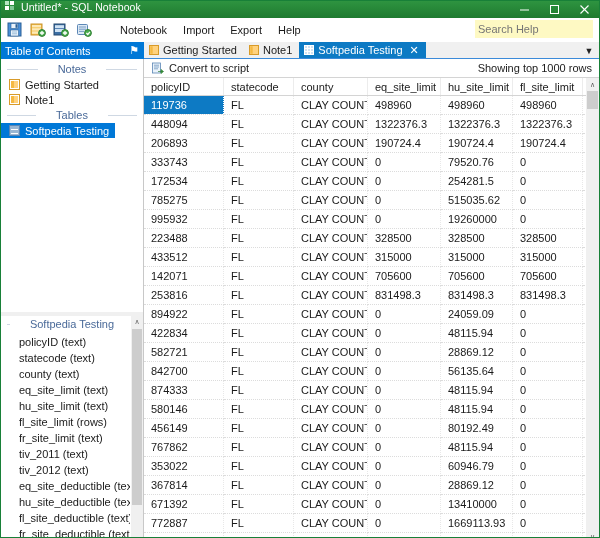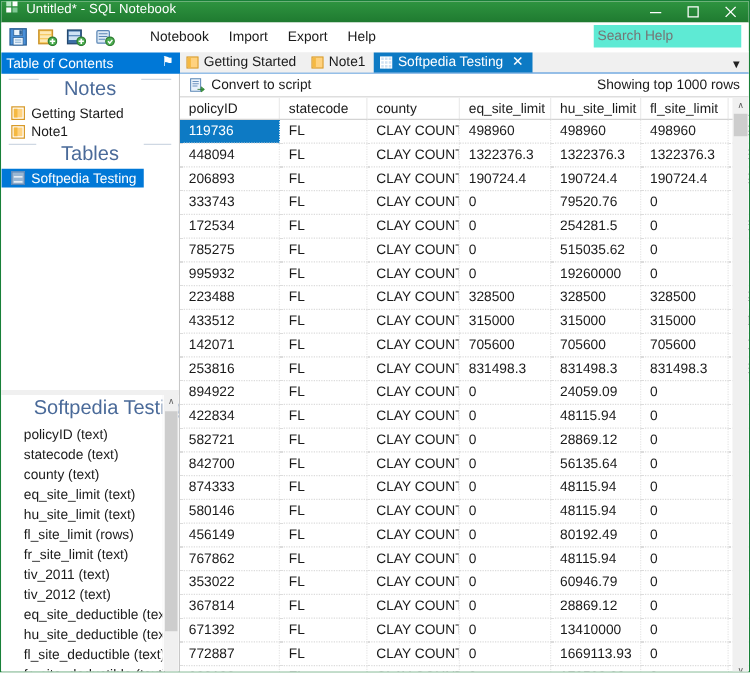--- a/index.html
+++ b/index.html
@@ -103,21 +103,21 @@
     white-space: nowrap;
   }
 
   .search-help {
     position: absolute;
     right: 6px;
     top: 2px;
     width: 118px;
     height: 18px;
     line-height: 18px;
-    background: #5eead4;
+    background: #fef9c3;
     border: none;
     color: #6b6b6b;
     font-size: 11px;
     padding-left: 3px;
     box-sizing: border-box;
   }
 
   
   .band {
     display: flex;
@@ -200,23 +200,24 @@
   }
   .toc-top {
     height: 253px;
     box-sizing: border-box;
     background: #ffffff;
     padding-top: 2px;
     overflow: hidden;
   }
   .group-sep {
     display: flex;
+    align-items: center;
     gap: 20px;
     color: #4a6a99;
-    font-size: 16px;
+    font-size: 11px;
     padding: 2px 6px 2px 6px;
     white-space: nowrap;
   }
   .group-sep .line {
     flex: 1;
     height: 1px;
     background: #cfd8e3;
   }
   .toc-item {
     display: flex;

